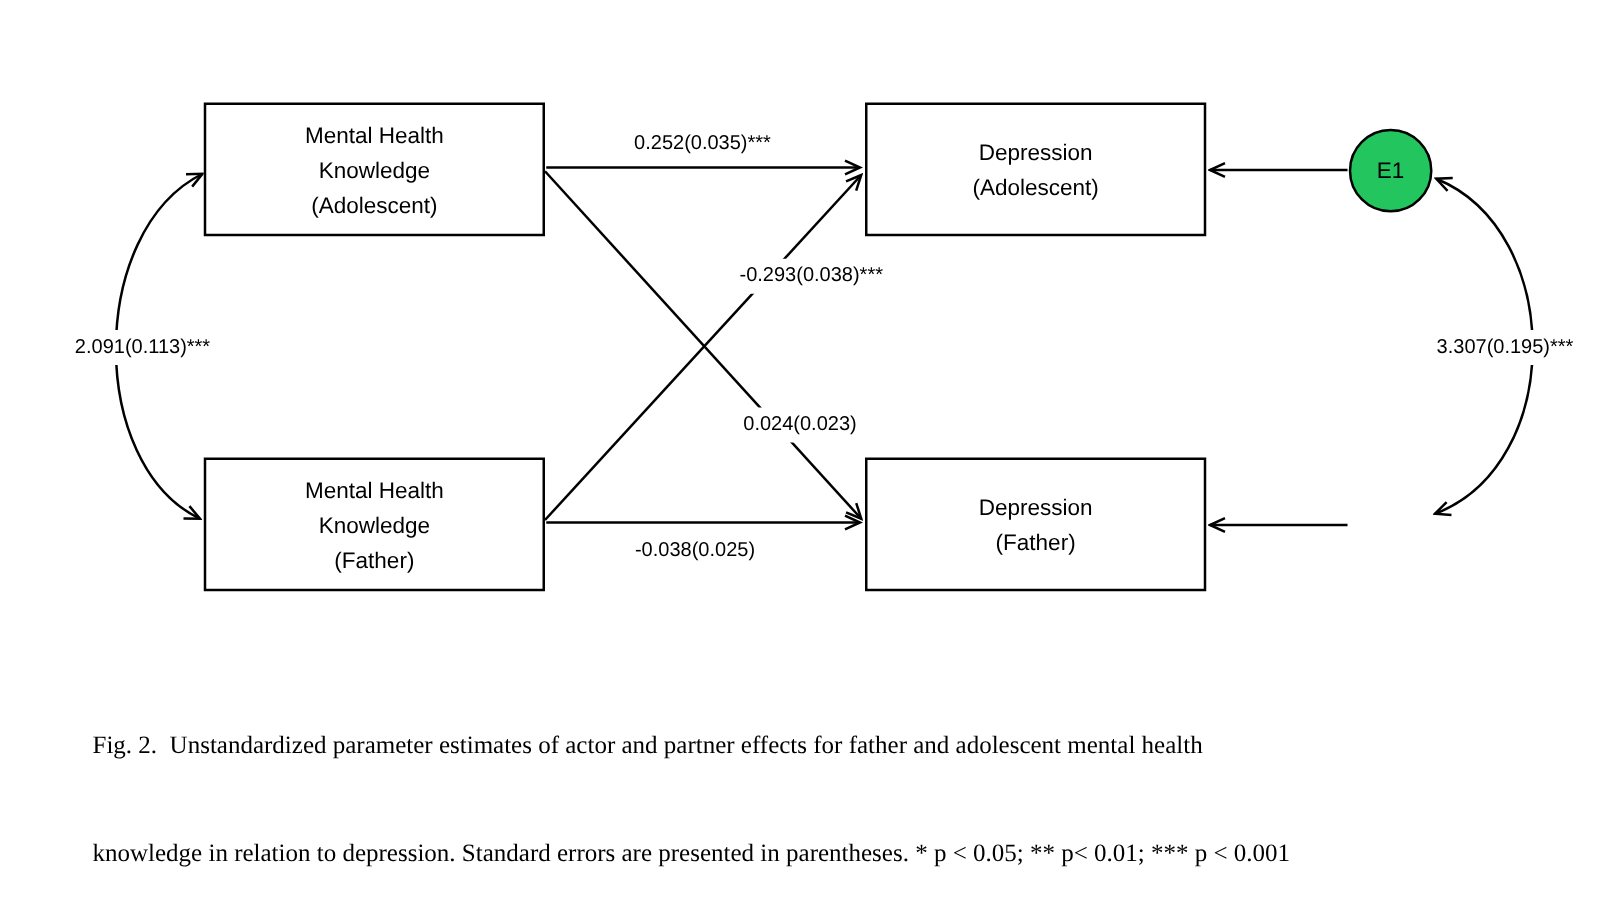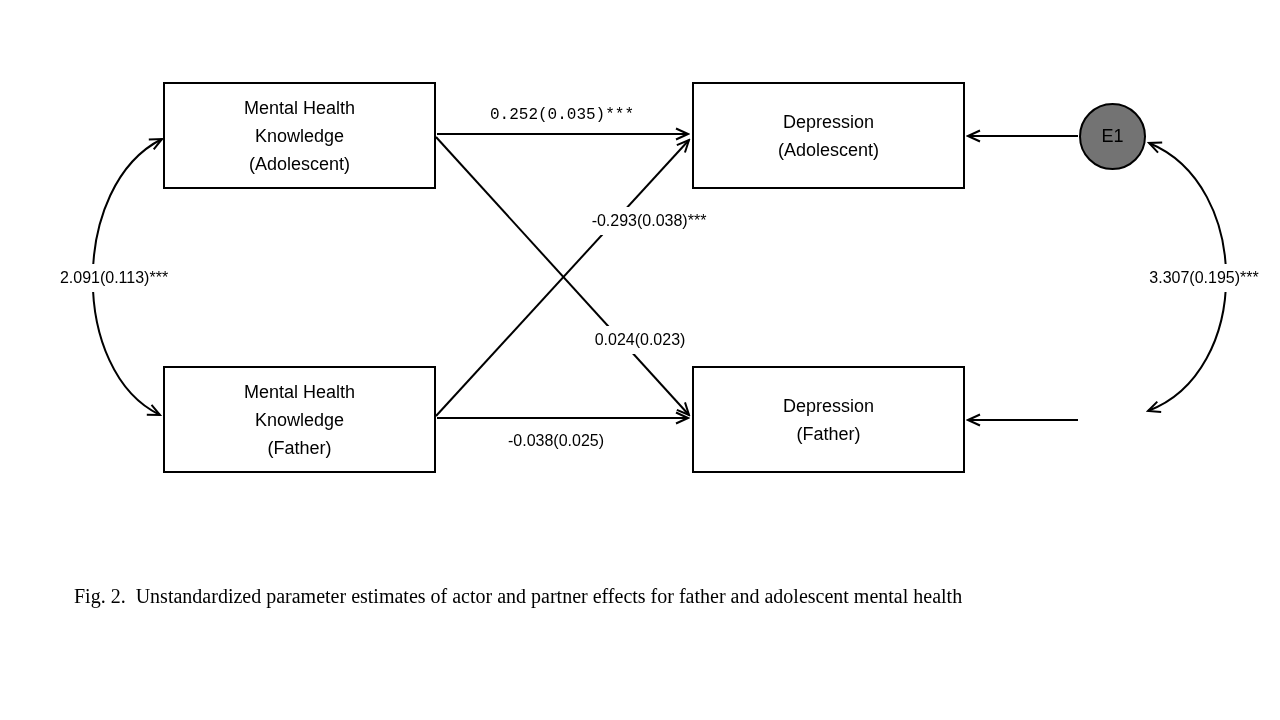--- a/index.html
+++ b/index.html
@@ -8,21 +8,21 @@
     font-family:"Liberation Sans",sans-serif;color:#000;overflow:hidden;margin-left:24px;
   }
   .arrows{position:absolute;left:0;top:0;width:1280px;height:720px;}
   .node{
     position:absolute;border:2.5px solid #000;background:#fff;
     display:flex;align-items:center;justify-content:center;
     text-align:center;font-size:18px;line-height:28px;white-space:pre-line;
     box-sizing:border-box;
   }
   .ecircle{
-    position:absolute;border:2.5px solid #000;border-radius:50%;background:#737373;
+    position:absolute;border:2.5px solid #000;border-radius:50%;background:#22c55e;
     display:flex;align-items:center;justify-content:center;
     font-size:18px;box-sizing:border-box;
   }
   .plabel{
     position:absolute;transform:translateX(-50%);
     background:#fff;font-size:16px;line-height:18px;
     padding:5px 5px;white-space:nowrap;text-align:center;
   }
   .caption{
     position:absolute;left:50px;top:524px;width:1190px;
@@ -82,29 +82,30 @@
   <div class="node" style="left:668px;top:366px;width:273px;height:107px;">
     <span>Depression
 (Father)</span>
   </div>
 
   <div class="ecircle" style="left:1055px;top:103px;width:67px;height:67px;">
     <span>E1</span>
   </div>
 
 
-  <div class="plabel" style="left:538px;top:101px;font-family:Liberation Mono, monospace;">0.252(0.035)***</div>
+  <div class="plabel" style="left:538px;top:101px;">0.252(0.035)***</div>
 
   <div class="plabel" style="left:625px;top:207px;">-0.293(0.038)***</div>
 
   <div class="plabel" style="left:616px;top:326px;">0.024(0.023)</div>
 
   <div class="plabel" style="left:532px;top:427px;">-0.038(0.025)</div>
 
   <div class="plabel" style="left:90px;top:264px;">2.091(0.113)***</div>
 
   <div class="plabel" style="left:1180px;top:264px;">3.307(0.195)***</div>
 
   <div class="caption">
     <div>Fig. 2.  Unstandardized parameter estimates of actor and partner effects for father and adolescent mental health</div>
+    <div>knowledge in relation to depression. Standard errors are presented in parentheses. * p &lt; 0.05; ** p&lt; 0.01; *** p &lt; 0.001</div>
   </div>
 
 </div>
 
 </body></html>

